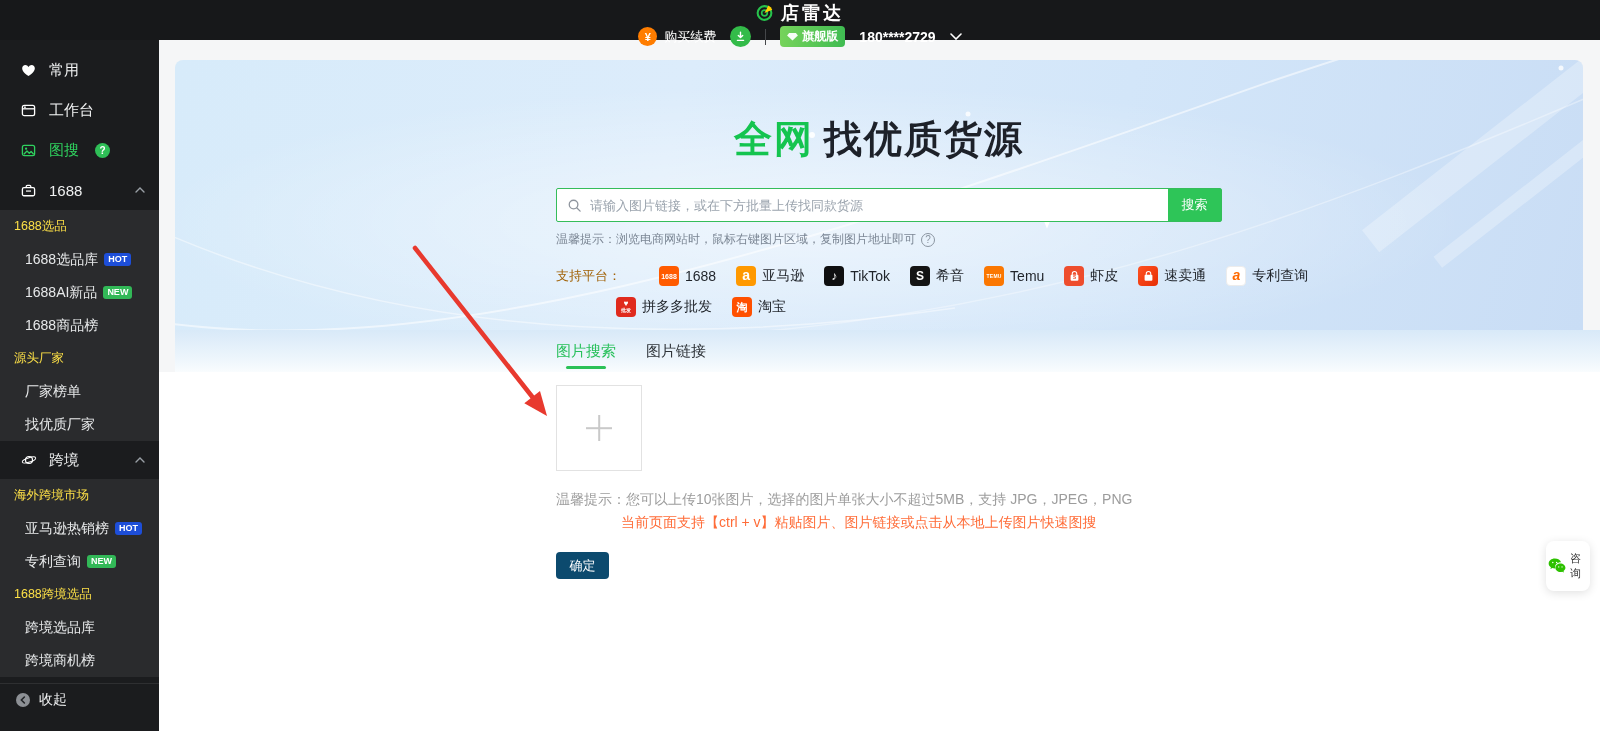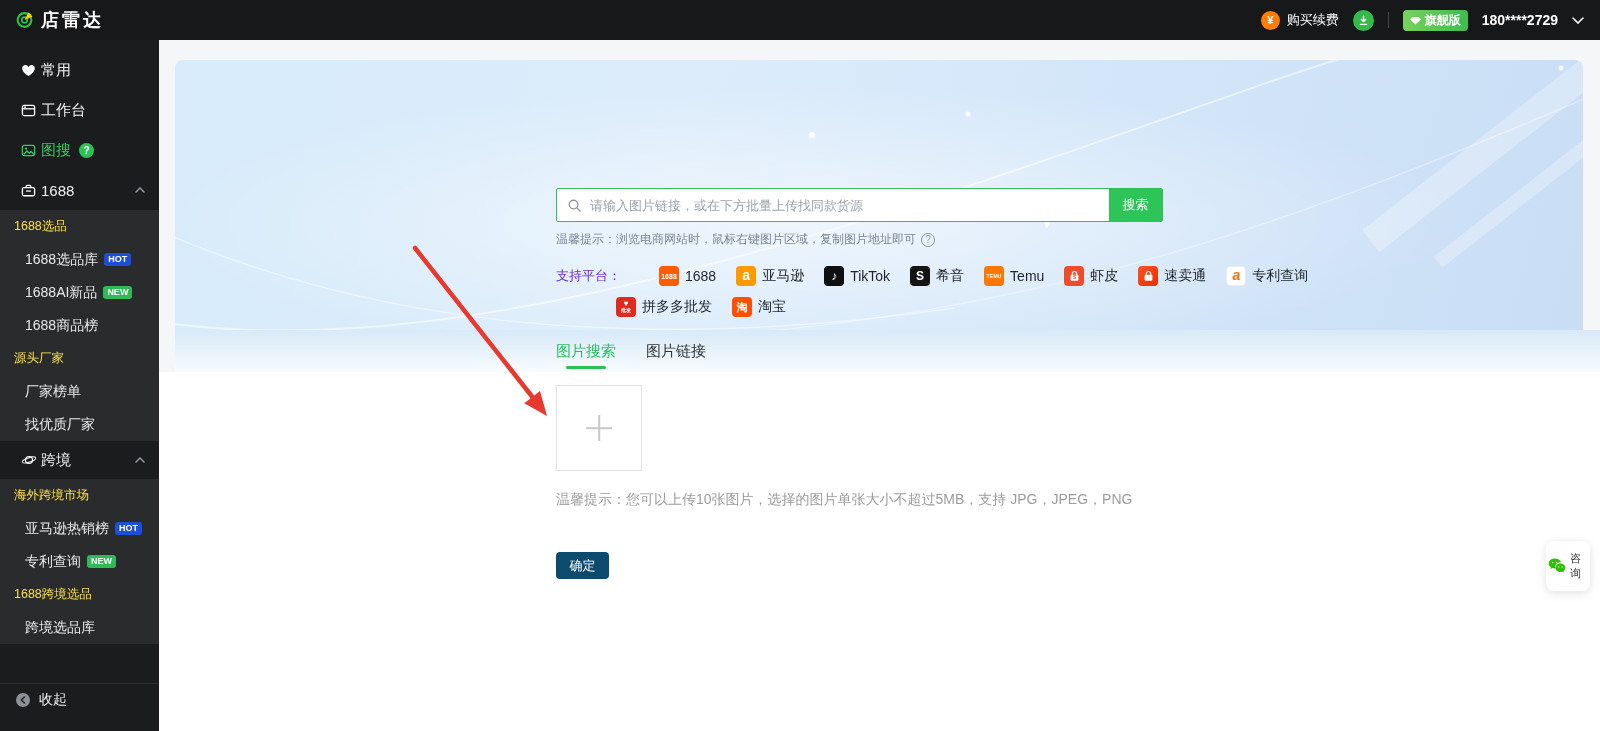--- a/index.html
+++ b/index.html
@@ -1,39 +1,39 @@
 <!DOCTYPE html>
 <html><head>
 <meta charset="utf-8">
 <style>
   html,body{margin:0;padding:0;background:#e9eaec;}
   *{box-sizing:border-box;font-family:"Liberation Sans","DejaVu Sans",sans-serif;}
   #app{position:relative;width:1600px;height:731px;overflow:hidden;background:#f5f6f7;}
 
   
   #topbar{position:absolute;left:0;top:0;width:1600px;height:40px;background:#17181a;
-    display:flex;align-items:center;justify-content:space-between;padding:0 16px;z-index:30;}
+    display:flex;align-items:center;justify-content:space-between;padding:0 16px;z-index:30;flex-direction:column;}
   .brand{display:flex;align-items:center;gap:8px;}
   .brand-name{color:#fff;font-size:18px;font-weight:bold;letter-spacing:3px;}
   .tb-right{display:flex;align-items:center;gap:14px;}
   .buy{display:flex;align-items:center;gap:7px;cursor:pointer;}
   .yen{width:19px;height:19px;border-radius:50%;background:#ff7d00;color:#fff;font-size:11px;
     font-weight:bold;display:flex;align-items:center;justify-content:center;}
   .buy-label{color:#fff;font-size:13px;}
   .dl-circle{width:21px;height:21px;border-radius:50%;background:#33bb49;display:flex;
     align-items:center;justify-content:center;cursor:pointer;}
   .tb-divider{width:1px;height:16px;background:#45474a;}
   .plan-pill{display:flex;align-items:center;gap:4px;background:linear-gradient(90deg,#76d35b,#3fbc52);
     border-radius:4px;padding:2px 7px;color:#fff;font-size:12px;font-weight:bold;}
   .phone{color:#fff;font-size:14px;font-weight:bold;}
 
   
   #sidebar{position:absolute;left:0;top:40px;width:159px;height:691px;background:#1b1c1e;z-index:20;}
   .sb-item{display:flex;align-items:center;cursor:pointer;}
-  .sb-main{height:40px;padding-left:20px;gap:4px;color:#f0f1f2;font-size:15px;font-weight:500;}
+  .sb-main{height:40px;padding-left:20px;gap:12px;color:#f0f1f2;font-size:15px;font-weight:500;}
   .sb-main.active{color:#2fd05e;}
   .sb-first{margin-top:10px;}
   .sb-ico{width:17px;display:flex;align-items:center;justify-content:center;}
   .sb-chevron{margin-left:auto;margin-right:14px;display:flex;}
   .sb-panel{background:#2a2b2d;}
   .sb-section{height:33px;padding-left:14px;color:#fde047;font-size:12.5px;display:flex;align-items:center;}
   .sb-sub{height:33px;padding-left:25px;color:#e7e9ea;font-size:14px;display:flex;align-items:center;gap:6px;}
   .badge{font-size:9px;font-weight:bold;color:#fff;border-radius:3px;padding:2px 4px;line-height:1;}
   .badge-hot{background:#1d4ed8;}
   .badge-new{background:#32b857;}
@@ -51,38 +51,38 @@
                linear-gradient(105deg,#d7ebfa 0%,#dcecfb 35%,#d3e6f9 65%,#c9ddf5 100%);}
   #banner .deco{position:absolute;left:0;top:0;}
   #tabstrip{position:absolute;left:16px;top:290px;right:0;height:42px;
     background:linear-gradient(180deg,#d8e9f8,#eef6fc 70%,#f9fcfe);}
   #whitepanel{position:absolute;left:0;top:332px;right:0;bottom:0;background:#ffffff;}
 
   .hero-title{position:absolute;left:16px;top:74px;width:1408px;text-align:center;
     font-size:38px;font-weight:bold;color:#1d2129;letter-spacing:2px;z-index:2;}
   .hero-title .hl{color:#14c44f;margin-right:10px;}
 
-  .search-wrap{position:absolute;left:397px;top:148px;width:607px;height:34px;background:#fff;
+  .search-wrap{position:absolute;left:397px;top:148px;width:666px;height:34px;background:#fff;
     border:1px solid #35bd5a;border-radius:2px;display:flex;align-items:center;z-index:2;}
   .search-wrap input{flex:1;border:none;outline:none;background:transparent;font-size:13px;
     color:#333;padding:0 8px;}
   .search-wrap input::placeholder{color:#9aa3ad;}
   .search-icon{margin-left:10px;display:flex;}
   .search-btn{width:53px;height:100%;background:#2ec558;color:#fff;border:none;font-size:13px;
     cursor:pointer;}
 
   .hint-line{position:absolute;left:397px;top:191px;font-size:12px;color:#7b8694;display:flex;
     align-items:center;gap:5px;z-index:2;}
   .q-circle{width:14px;height:14px;border-radius:50%;border:1px solid #8b95a1;color:#8b95a1;
     font-size:10px;display:inline-flex;align-items:center;justify-content:center;}
 
   .plat-row{position:absolute;display:flex;align-items:center;gap:20px;z-index:2;}
   .plat-row1{left:397px;top:226px;}
   .plat-row2{left:457px;top:257px;}
-  .plat-label{font-size:13px;color:#6d28d9;margin-right:18px;}
+  .plat-label{font-size:13px;color:#a16207;margin-right:18px;}
   .plat-item{display:flex;align-items:center;gap:6px;cursor:pointer;}
   .plat-item .plabel{font-size:14px;color:#1f2329;}
   .picon{width:20px;height:20px;border-radius:4px;display:flex;flex-direction:column;
     align-items:center;justify-content:center;overflow:hidden;color:#fff;}
   .pi-1688{background:#ff5b00;font-size:7px;font-weight:bold;}
   .pi-amazon{background:#ff9900;font-size:14px;font-weight:bold;line-height:1;padding-bottom:3px;}
   .pi-tiktok{background:#0f0f10;font-size:12px;}
   .pi-shein{background:#141414;font-size:12px;font-weight:bold;}
   .pi-temu{background:#fb7701;font-size:5px;font-weight:bold;letter-spacing:.3px;}
   .pi-shopee{background:#ee4d2d;}
@@ -257,20 +257,23 @@
         <span class="badge badge-hot">HOT</span>
       </div>
       <div class="sb-item sb-sub">
         <span>专利查询</span>
         <span class="badge badge-new">NEW</span>
       </div>
       <div class="sb-section">1688跨境选品</div>
       <div class="sb-item sb-sub">
         <span>跨境选品库</span>
       </div>
+      <div class="sb-item sb-sub">
+        <span>跨境商机榜</span>
+      </div>
     </div>
 
     <div class="sb-collapse">
       <span class="sb-ico">
         <svg viewBox="0 0 16 16" width="16" height="16">
             <circle cx="8" cy="8" r="7" fill="#8d9095"></circle>
             <path d="M9.4 5 6.4 8l3 3" stroke="#222427" stroke-width="1.6" fill="none" stroke-linecap="round"></path>
           </svg>
       </span>
       <span>收起</span>
@@ -297,20 +300,23 @@
 
     <div id="tabstrip">
       <div class="tabs">
         <div class="tab active">图片搜索</div>
         <div class="tab">图片链接</div>
       </div>
     </div>
 
     <div id="whitepanel"></div>
 
+    <div class="hero-title">
+      <span class="hl">全网</span><span>找优质货源</span>
+    </div>
 
     <div class="search-wrap">
       <span class="search-icon">
         <svg viewBox="0 0 16 16" width="15" height="15">
             <circle cx="7" cy="7" r="4.6" fill="none" stroke="#8f959e" stroke-width="1.4"></circle>
             <path d="M10.6 10.6 14 14" stroke="#8f959e" stroke-width="1.4" stroke-linecap="round"></path>
           </svg>
       </span>
       <input type="text" placeholder="请输入图片链接，或在下方批量上传找同款货源" style="">
       <button class="search-btn">搜索</button>
@@ -380,20 +386,21 @@
         <span class="picon pi-taobao">淘</span>
         <span class="plabel">淘宝</span>
       </span>
     </div>
 
     <div class="upload-box">
       <span class="plus-icon"></span>
     </div>
 
     <div class="tip-gray">温馨提示：您可以上传10张图片，选择的图片单张大小不超过5MB，支持 JPG，JPEG，PNG</div>
+    <div class="tip-orange">当前页面支持【ctrl + v】粘贴图片、图片链接或点击从本地上传图片快速图搜</div>
 
     <button class="confirm-btn">确定</button>
   </div>
 
   <div class="float-widget">
     <span style="display:flex;">
       <svg viewBox="0 0 24 24" width="22" height="22">
         <path fill="#2dc100" d="M9.6 3.8C5.9 3.8 2.9 6.2 2.9 9.2c0 1.7 1 3.2 2.5 4.2l-.6 2 2.2-1.2c.8.3 1.7.4 2.6.4h.4c-.1-.4-.2-.9-.2-1.3 0-2.9 2.8-5.3 6.3-5.3h.3c-.6-2.4-3.4-4.2-6.8-4.2z"></path>
         <path fill="#2dc100" d="M21.2 13.9c0-2.5-2.5-4.6-5.5-4.6s-5.5 2.1-5.5 4.6 2.5 4.6 5.5 4.6c.7 0 1.3-.1 1.9-.3l2 1-.5-1.8c1.3-.8 2.1-2.1 2.1-3.5z"></path>
         <circle cx="7.4" cy="8.2" r=".8" fill="#fff"></circle>

